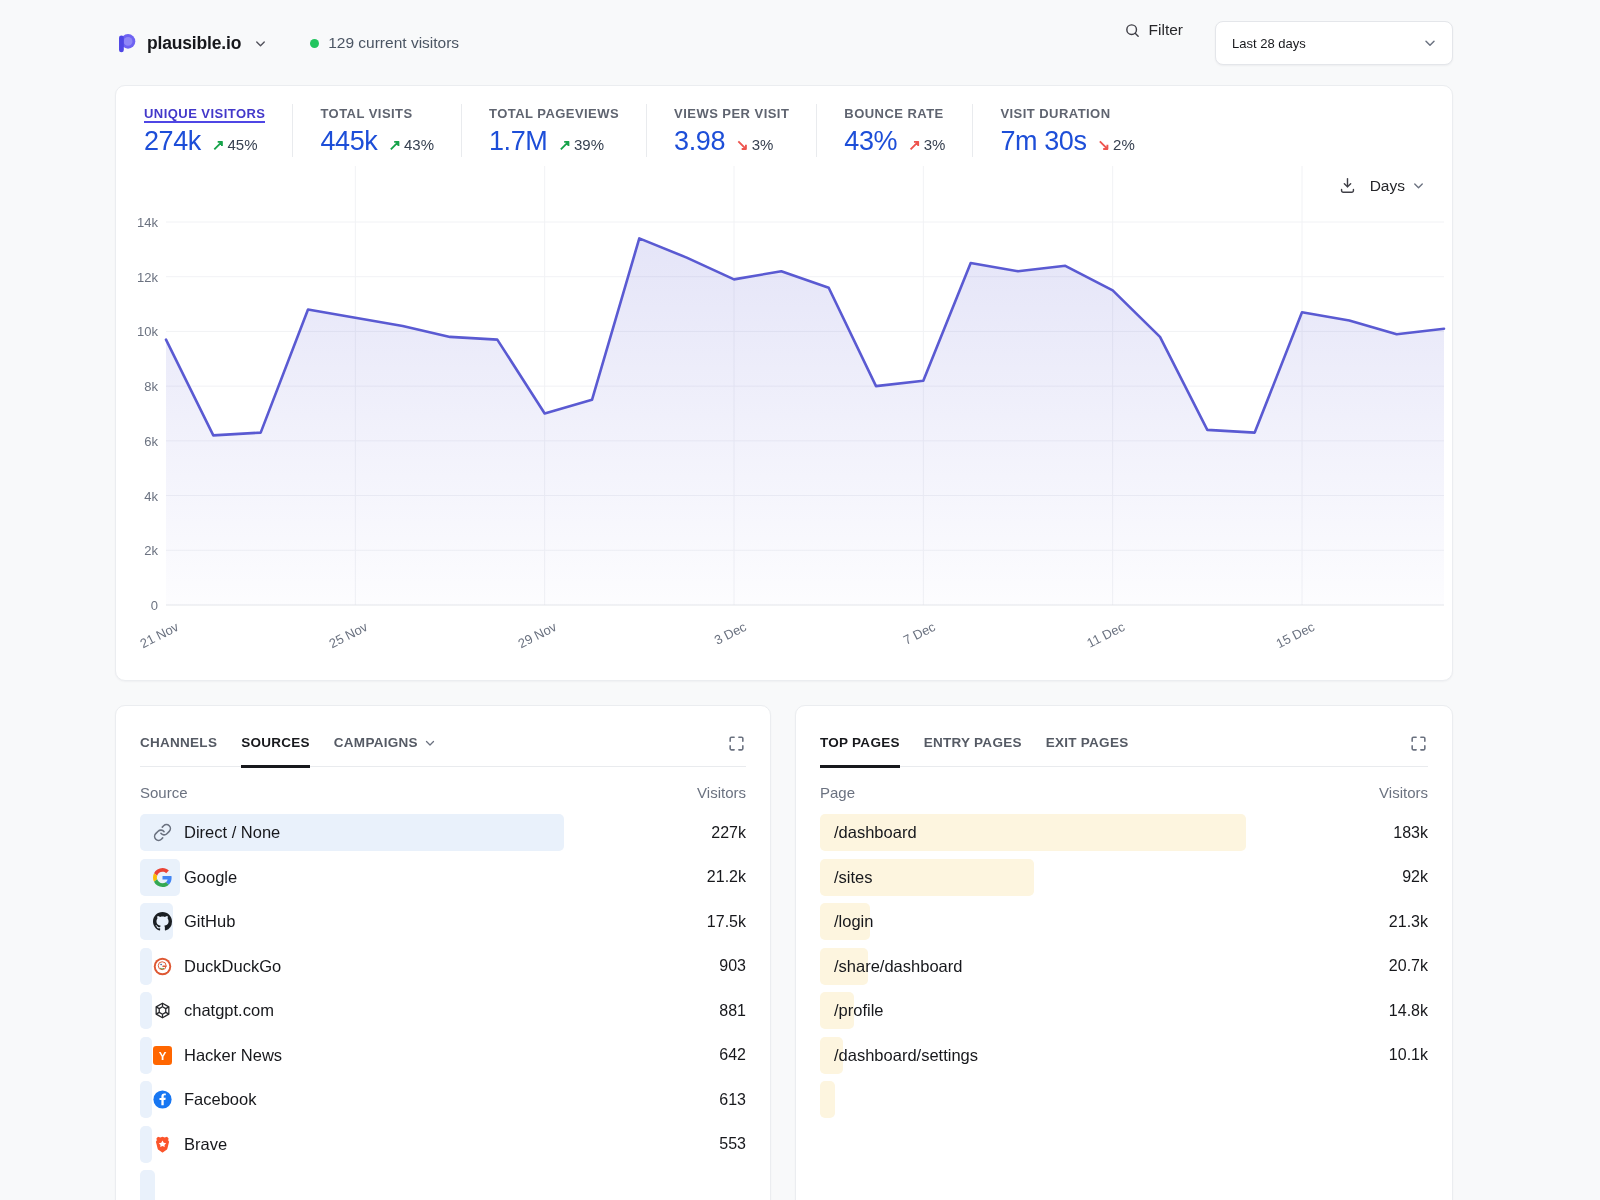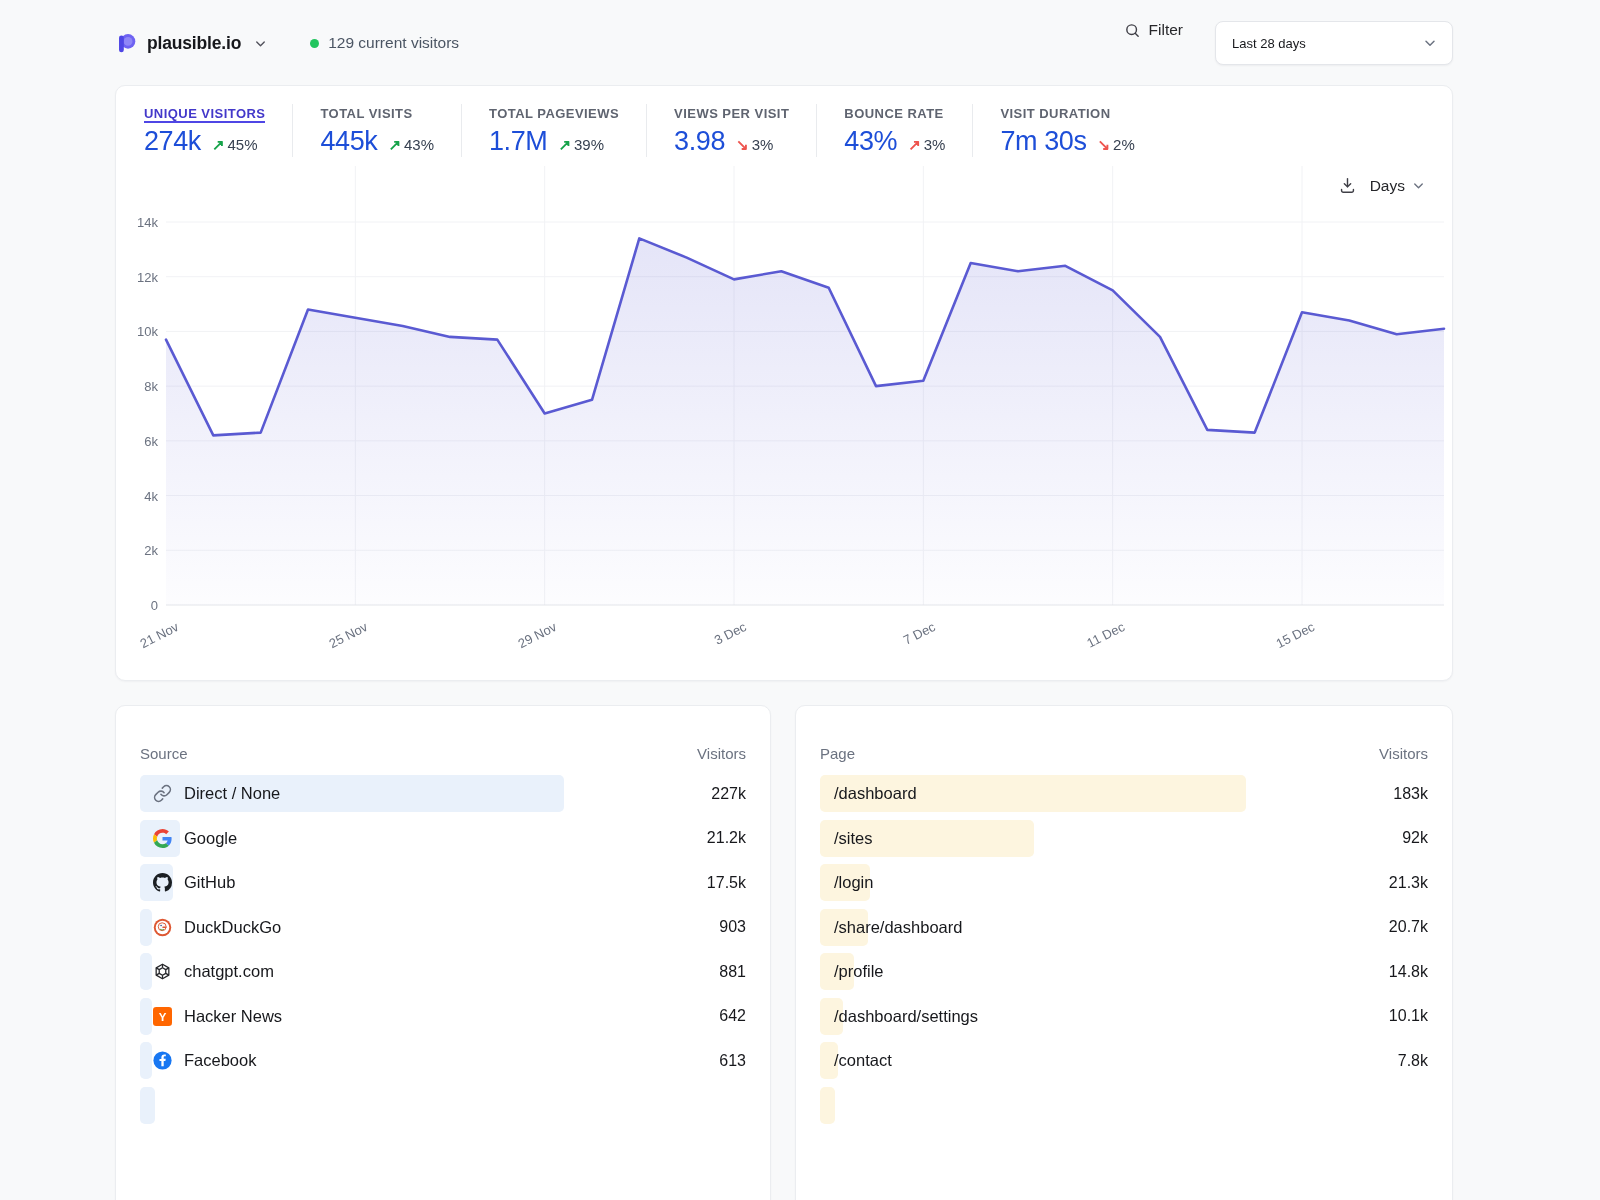--- a/index.html
+++ b/index.html
@@ -238,20 +238,44 @@
       <div class="xlabel-anchor" data-interactable="false" style="left: 996.667px; top: 453px;">
         <span class="xlabel" data-interactable="false">11 Dec</span>
       </div>
       <div class="xlabel-anchor" data-interactable="false" style="left: 1186px; top: 453px;">
         <span class="xlabel" data-interactable="false">15 Dec</span>
       </div>
     </div>
 </div>
 
 <div id="sources-card" class="card sources-variant" data-interactable="false">
+  <div class="tabs" data-interactable="false" id="sources-tabs">
+      <span class="tab" data-interactable="true">
+        <span data-interactable="false">CHANNELS</span>
+      </span>
+      <span class="tab active" data-interactable="true">
+        <span data-interactable="false">SOURCES</span>
+      </span>
+      <span class="tab" data-interactable="true">
+        <span data-interactable="false">CAMPAIGNS</span>
+        <span class="icon tab-chev" data-interactable="false">
+          <svg viewBox="0 0 24 24" fill="none" stroke="currentColor" stroke-width="2.2" stroke-linecap="round" stroke-linejoin="round">
+            <path d="M6 9.5l6 6 6-6"></path>
+          </svg>
+        </span>
+      </span>
+      <span class="icon expand-button" data-interactable="true">
+        <svg viewBox="0 0 24 24" fill="none" stroke="currentColor" stroke-width="2" stroke-linecap="round" stroke-linejoin="round">
+          <path d="M4 9V5.7A1.7 1.7 0 0 1 5.7 4H9"></path>
+          <path d="M15 4h3.3A1.7 1.7 0 0 1 20 5.7V9"></path>
+          <path d="M20 15v3.3a1.7 1.7 0 0 1-1.7 1.7H15"></path>
+          <path d="M9 20H5.7A1.7 1.7 0 0 1 4 18.3V15"></path>
+        </svg>
+      </span>
+    </div>
   <div class="cols">
     <span data-interactable="false">Source</span>
     <span data-interactable="false">Visitors</span>
   </div>
   <div class="rows" id="sources-rows" data-interactable="false">
       <div class="t-row" data-interactable="true">
         <div class="t-bar" data-interactable="false" style="width: 70%;"></div>
         <div class="t-left" data-interactable="false">
           <span class="icon t-fav" data-interactable="false">
             <svg viewBox="0 0 24 24" fill="none" stroke="#6b7280" stroke-width="2" stroke-linecap="round" stroke-linejoin="round">
@@ -340,27 +364,59 @@
           <span class="icon t-fav" data-interactable="false">
             <svg viewBox="0 0 24 24">
               <circle cx="12" cy="12" r="11.5" fill="#1877f2"></circle>
               <path d="M15.7 12.6l.4-2.7h-2.6V8.2c0-.74.36-1.46 1.52-1.46h1.18V4.45s-1.07-.18-2.09-.18c-2.13 0-3.52 1.29-3.52 3.63v2.05H8.2v2.7h2.38v6.65c.48.08.97.12 1.47.12s.99-.04 1.46-.12v-6.65z" fill="#fff"></path>
             </svg>
           </span>
           <span class="t-name" data-interactable="false">Facebook</span>
         </div>
         <span class="t-val" data-interactable="false">613</span>
       </div>
+      <div class="t-row" data-interactable="true">
+        <div class="t-bar" data-interactable="false" style="width: 2%;"></div>
+        <div class="t-left" data-interactable="false">
+          <span class="icon t-fav" data-interactable="false">
+            <svg viewBox="0 0 24 24">
+              <path d="M12 2.1l2.7 1 3-.8 2 2.2-.55 2.1 1.15 2L18.2 17c-.2.85-.72 1.6-1.44 2.1l-4 2.7c-.46.3-1.06.3-1.52 0l-4-2.7A3.4 3.4 0 0 1 5.8 17L3.7 8.6l1.15-2L4.3 4.5l2-2.2 3 .8z" fill="#fb542b"></path>
+              <path d="M12 6.8l1.6 3 3.1.65-2.2 2.2.35 2.6L12 13.9l-2.85 1.35.35-2.6-2.2-2.2 3.1-.65z" fill="#fff"></path>
+            </svg>
+          </span>
+          <span class="t-name" data-interactable="false">Brave</span>
+        </div>
+        <span class="t-val" data-interactable="false">553</span>
+      </div>
       <div class="t-row" data-interactable="false">
         <div class="t-bar" data-interactable="false" style="width: 2.4%;"></div>
       </div>
     </div>
 </div>
 
 <div id="pages-card" class="card pages-variant" data-interactable="false">
+  <div class="tabs" data-interactable="false" id="pages-tabs">
+      <span class="tab active" data-interactable="true">
+        <span data-interactable="false">TOP PAGES</span>
+      </span>
+      <span class="tab" data-interactable="true">
+        <span data-interactable="false">ENTRY PAGES</span>
+      </span>
+      <span class="tab" data-interactable="true">
+        <span data-interactable="false">EXIT PAGES</span>
+      </span>
+      <span class="icon expand-button" data-interactable="true">
+        <svg viewBox="0 0 24 24" fill="none" stroke="currentColor" stroke-width="2" stroke-linecap="round" stroke-linejoin="round">
+          <path d="M4 9V5.7A1.7 1.7 0 0 1 5.7 4H9"></path>
+          <path d="M15 4h3.3A1.7 1.7 0 0 1 20 5.7V9"></path>
+          <path d="M20 15v3.3a1.7 1.7 0 0 1-1.7 1.7H15"></path>
+          <path d="M9 20H5.7A1.7 1.7 0 0 1 4 18.3V15"></path>
+        </svg>
+      </span>
+    </div>
   <div class="cols">
     <span data-interactable="false">Page</span>
     <span data-interactable="false">Visitors</span>
   </div>
   <div class="rows" id="pages-rows" data-interactable="false">
       <div class="t-row" data-interactable="true">
         <div class="t-bar" data-interactable="false" style="width: 70%;"></div>
         <div class="t-left" data-interactable="false">
           <span class="t-name" data-interactable="false">/dashboard</span>
         </div>
@@ -394,24 +450,17 @@
         </div>
         <span class="t-val" data-interactable="false">14.8k</span>
       </div>
       <div class="t-row" data-interactable="true">
         <div class="t-bar" data-interactable="false" style="width: 3.86339%;"></div>
         <div class="t-left" data-interactable="false">
           <span class="t-name" data-interactable="false">/dashboard/settings</span>
         </div>
         <span class="t-val" data-interactable="false">10.1k</span>
       </div>
-      <div class="t-row" data-interactable="true">
-        <div class="t-bar" data-interactable="false" style="width: 2.98361%;"></div>
-        <div class="t-left" data-interactable="false">
-          <span class="t-name" data-interactable="false">/contact</span>
-        </div>
-        <span class="t-val" data-interactable="false">7.8k</span>
-      </div>
       <div class="t-row" data-interactable="false">
         <div class="t-bar" data-interactable="false" style="width: 2.4%;"></div>
       </div>
     </div>
 </div>
 
 </body></html>

